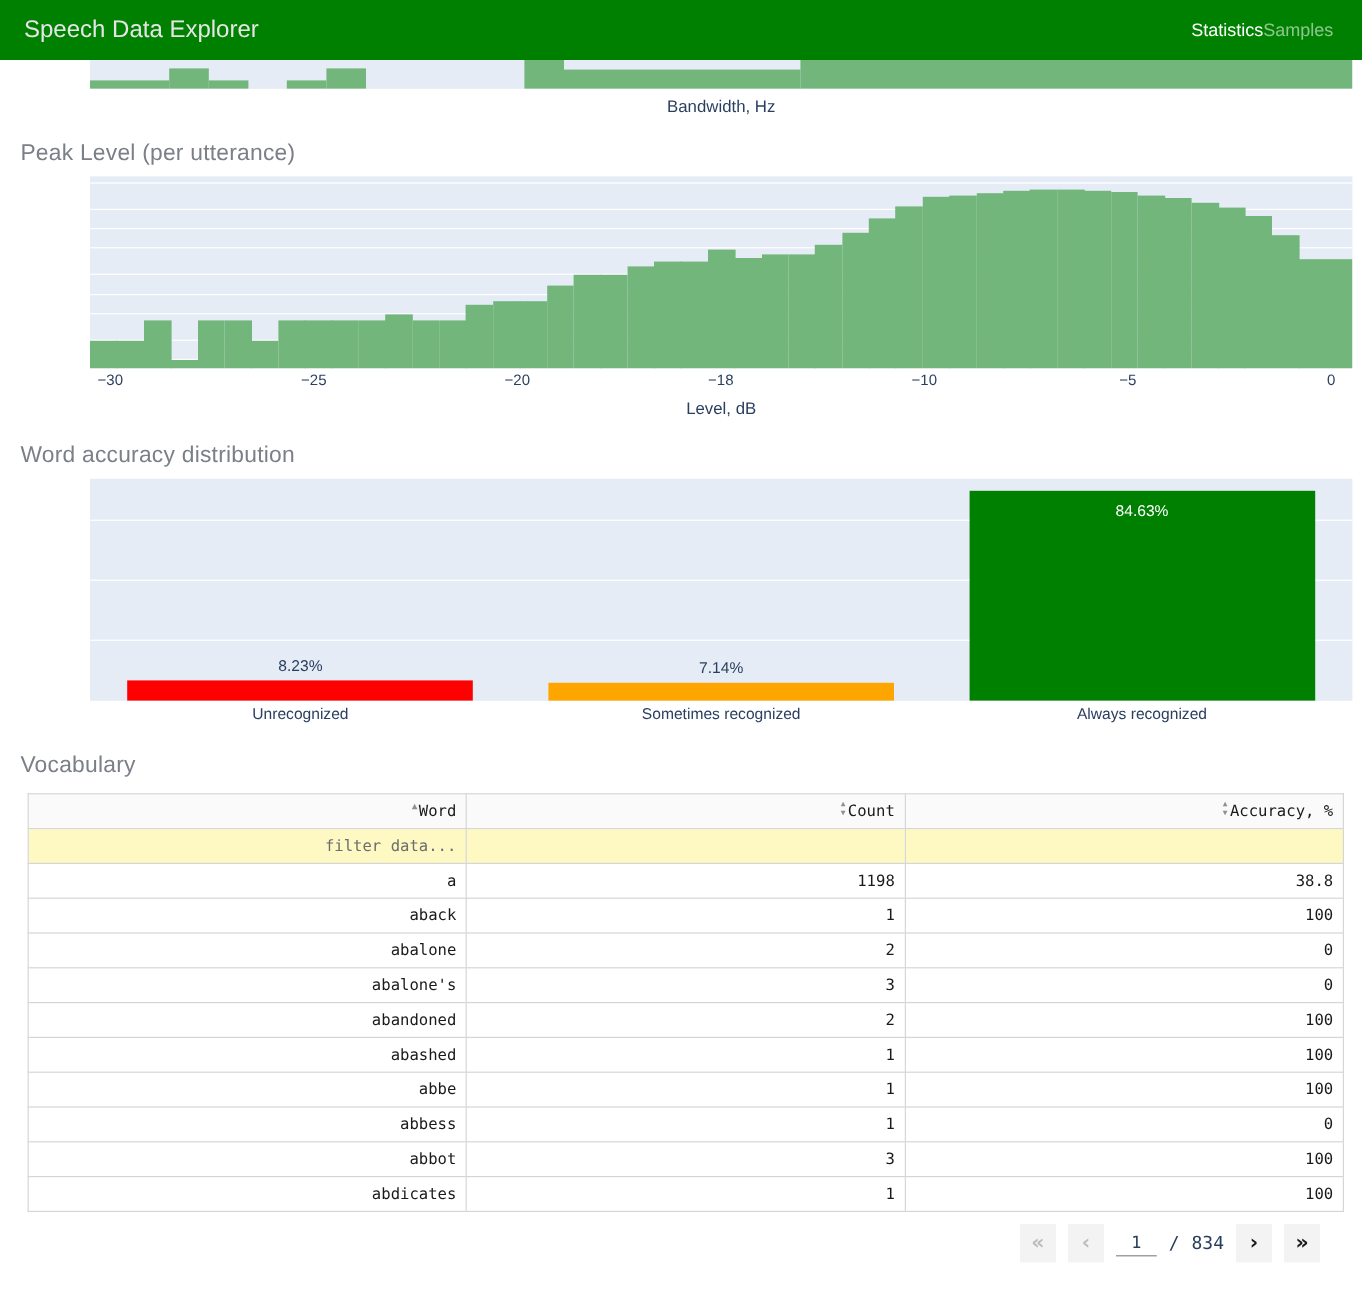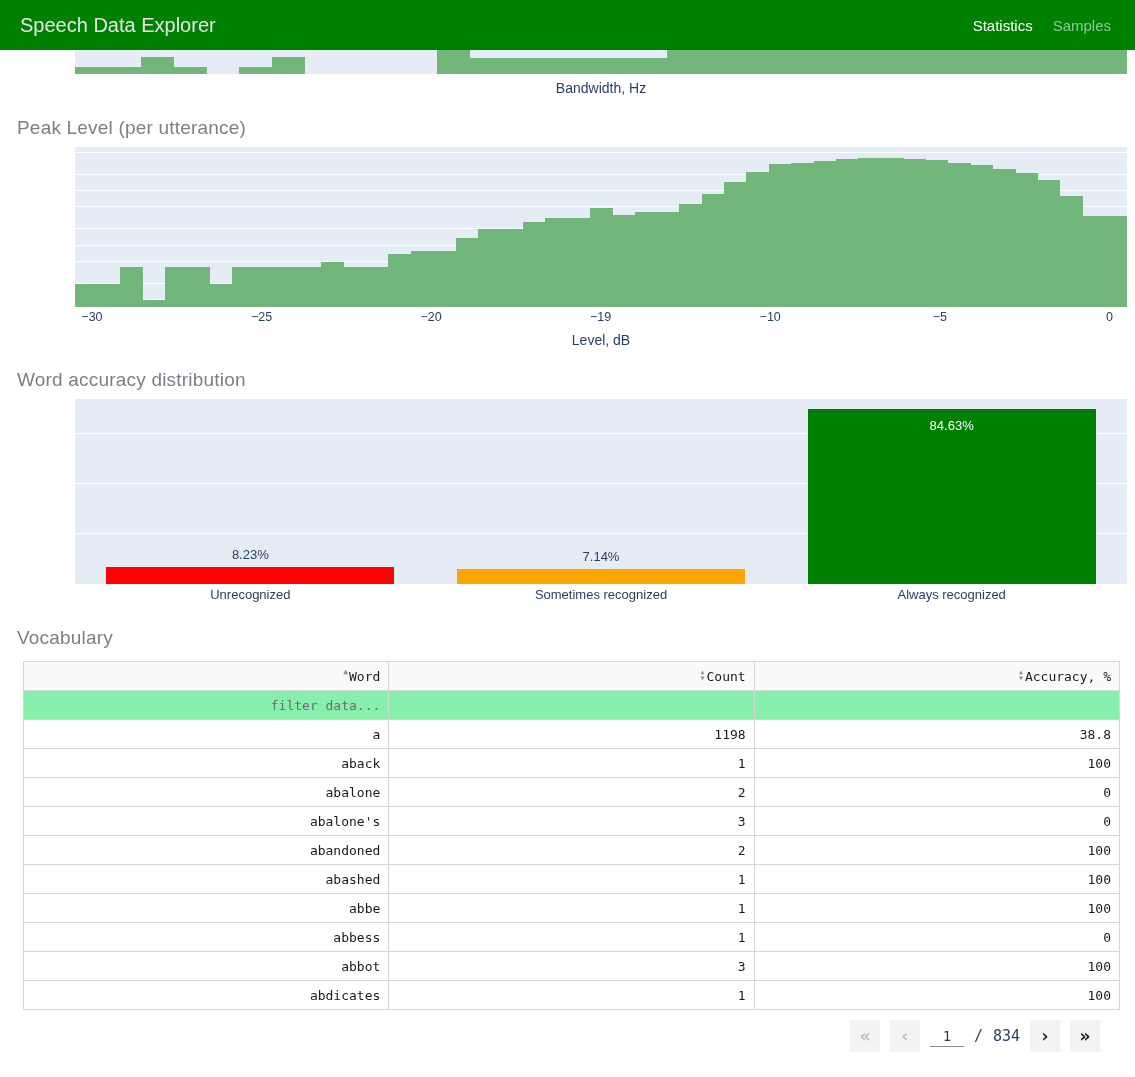--- a/index.html
+++ b/index.html
@@ -6,21 +6,21 @@
   body{
     width:1135px;height:1077px;overflow:hidden;background:#ffffff;
     font-family:"Liberation Sans",sans-serif;color:#2a3f5f;
   }
   
   .header{
     height:50px;background:#008000;display:flex;align-items:center;
     justify-content:space-between;padding:0 24px 0 20px;box-sizing:border-box;
   }
   .app-title{color:#e5e5e5;font-size:20px;}
-  .nav{display:flex;gap:20px;font-size:15px;}
+  .nav{display:flex;font-size:15px;}
   .nav-item{cursor:pointer;}
   .nav-item.active{color:#ffffff;}
   .nav-item.muted{color:rgba(255,255,255,0.55);}
   
   .plot{position:relative;margin-left:75px;width:1052px;background:#e5ecf6;overflow:hidden;}
   #band-plot{height:24px;}
   #peak-plot{height:160px;}
   #acc-plot{height:185px;}
   .hbar{position:absolute;bottom:0;background:#72b67b;}
   .abar{position:absolute;bottom:0;}
@@ -39,21 +39,21 @@
   
   table.vocab{
     margin:12px 0 0 23px;width:1097px;border-collapse:collapse;
     font-family:"DejaVu Sans Mono",monospace;font-size:13px;color:#1a1a1a;table-layout:fixed;
   }
   .vocab th,.vocab td{
     border:1px solid #d6d6d6;height:29px;padding:0 8px;text-align:right;
     font-weight:400;box-sizing:border-box;overflow:hidden;white-space:nowrap;
   }
   .vocab thead th{background:#fafafa;cursor:pointer;}
-  .vocab tr.filter-row td{background:#86efac;}
+  .vocab tr.filter-row td{background:#fef9c3;}
   .filter-cell{color:#6d6d6d;text-align:right !important;cursor:text;}
   .sort-asc{font-size:8px;color:#8f8f8f;vertical-align:top;margin-right:1px;display:inline-block;transform:translateY(-2px);}
   .sort-both{display:inline-flex;flex-direction:column;font-size:6.5px;line-height:1;color:#8f8f8f;vertical-align:middle;margin-right:2px;transform:translateY(-2px);}
   
   .pager{
     width:1077px;margin:10px 0 0 23px;display:flex;justify-content:flex-end;
     align-items:center;gap:10px;font-family:"DejaVu Sans Mono",monospace;
   }
   .pg-btn{
     width:30px;height:32px;background:#f3f3f3;border:none;font-size:17px;font-weight:700;
@@ -151,21 +151,21 @@
       <div class="hbar" style="left: 940.085px; width: 22.883px; height: 134.01px; background: rgb(114, 182, 123);"></div>
       <div class="hbar" style="left: 962.468px; width: 22.883px; height: 127.027px; background: rgb(114, 182, 123);"></div>
       <div class="hbar" style="left: 984.851px; width: 22.883px; height: 110.644px; background: rgb(114, 182, 123);"></div>
       <div class="hbar" style="left: 1007.23px; width: 22.883px; height: 91.1057px; background: rgb(114, 182, 123);"></div>
       <div class="hbar" style="left: 1029.62px; width: 22.883px; height: 91.1057px; background: rgb(114, 182, 123);"></div>
     </div>
   <div class="xticks" id="peak-xticks">
       <div class="xtick" style="left: 16.9568px; text-align: center;">−30</div>
       <div class="xtick" style="left: 186.525px;">−25</div>
       <div class="xtick" style="left: 356.093px;">−20</div>
-      <div class="xtick" style="left: 525.661px;">−19</div>
+      <div class="xtick" style="left: 525.661px;">−18</div>
       <div class="xtick" style="left: 695.229px;">−10</div>
       <div class="xtick" style="left: 864.797px;">−5</div>
       <div class="xtick" style="left: 1034.36px;">0</div>
     </div>
   <div class="xlabel">Level, dB</div>
 </section>
 
 <h2 class="section-title">Word accuracy distribution</h2>
 <section>
   <div class="plot" id="acc-plot">

